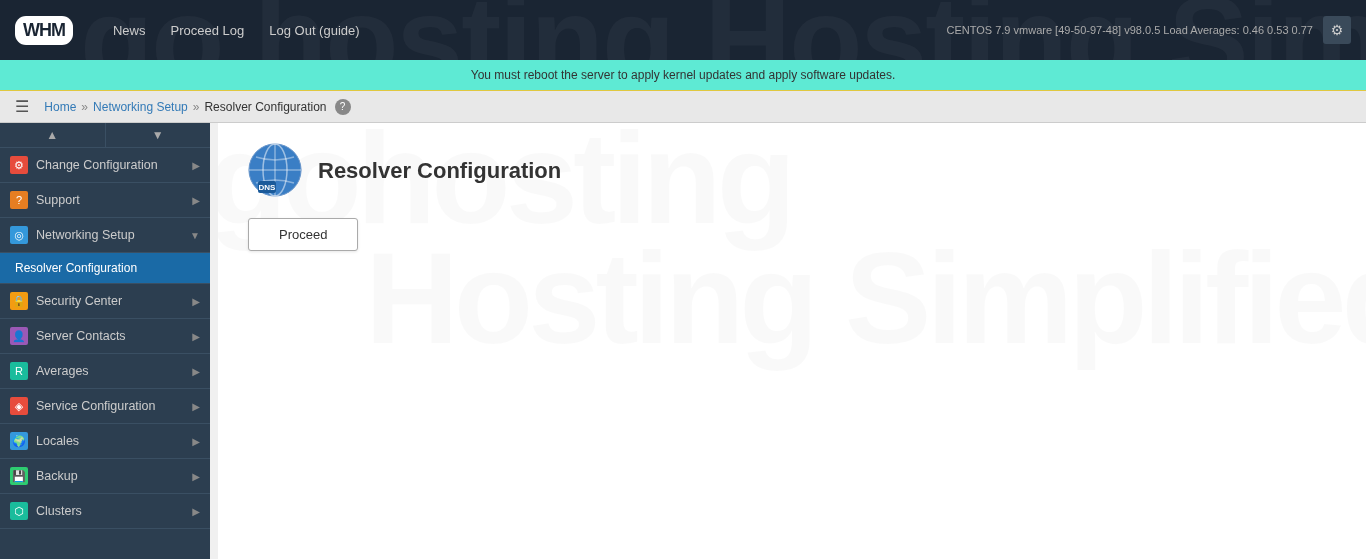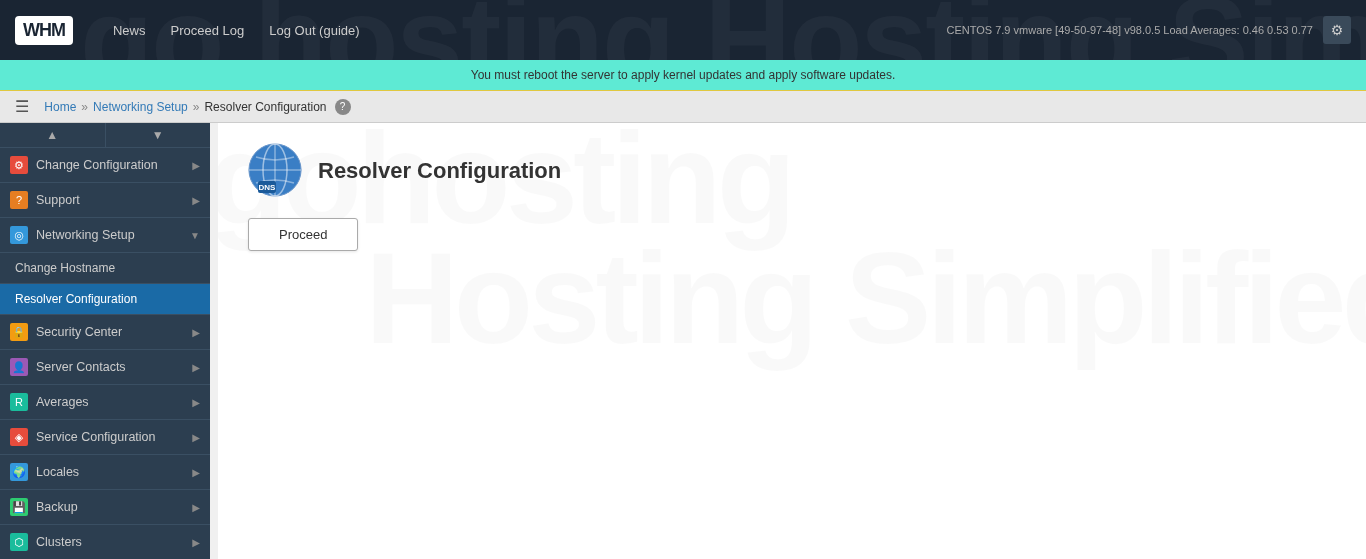--- a/index.html
+++ b/index.html
@@ -27,21 +27,21 @@
       left: 80px;
     }
     .logo {
       display: flex;
       align-items: center;
       margin-right: 30px;
       z-index: 1;
     }
     .logo-box {
       background: white;
-      border-radius: 4px;
+      border-radius: 11px;
       padding: 4px 8px;
       display: flex;
       align-items: center;
     }
     .logo-text {
       font-weight: bold;
       font-size: 18px;
       color: #1a2533;
       letter-spacing: -1px;
     }
@@ -321,23 +321,20 @@
     </div>
     <div class="sidebar-item">
       <span class="item-icon icon-support">?</span>
       <span>Support</span>
       <span class="arrow">▶</span>
     </div>
     <div class="sidebar-item">
       <span class="item-icon icon-network">◎</span>
       <span>Networking Setup</span>
       <span class="arrow">▼</span>
-    </div>
-    <div class="sidebar-item sub-item">
-      <span>Change Hostname</span>
     </div>
     <div class="sidebar-item sub-item active">
       <span>Resolver Configuration</span>
     </div>
     <div class="sidebar-item">
       <span class="item-icon icon-security">🔒</span>
       <span>Security Center</span>
       <span class="arrow">▶</span>
     </div>
     <div class="sidebar-item">

